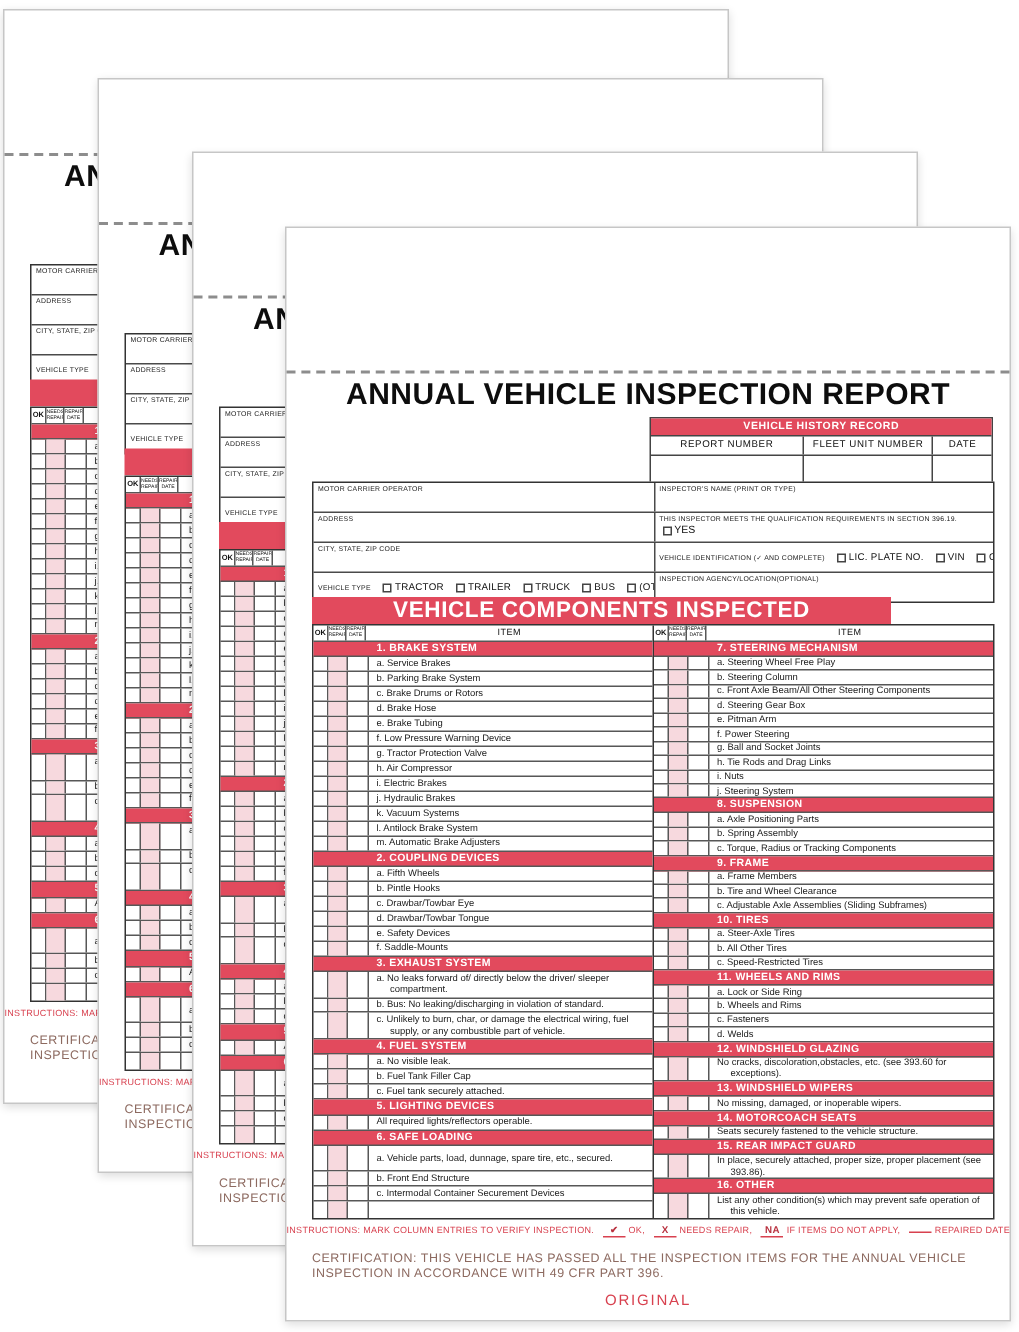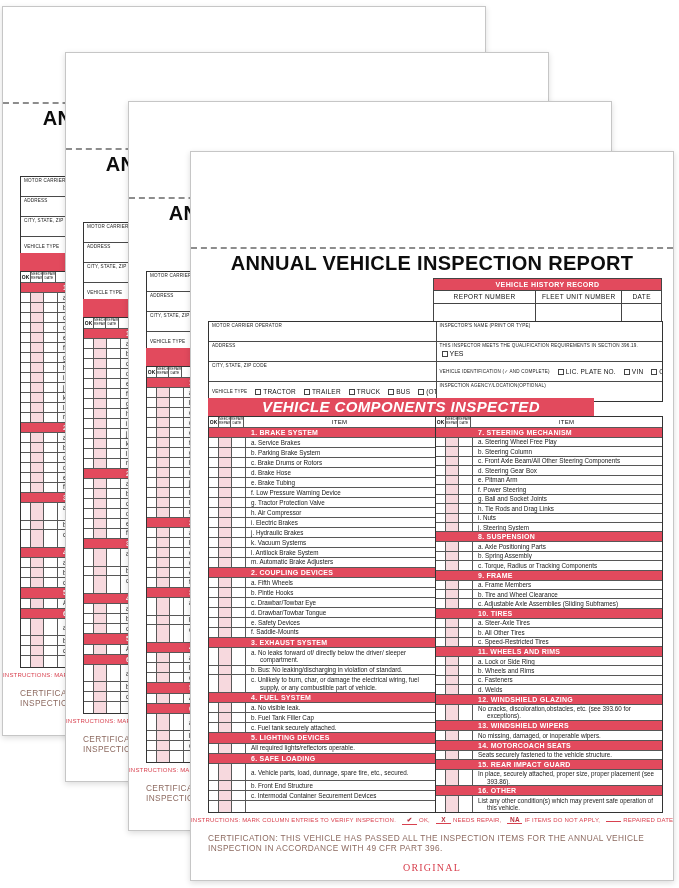--- a/index.html
+++ b/index.html
@@ -55,21 +55,21 @@
   .cbgroup{display:inline-flex;align-items:center;font-size:6.5px;letter-spacing:.2px;white-space:nowrap;}
   .cb{display:inline-block;width:6px;height:6px;border:1px solid #444;box-sizing:border-box;margin:0 2px 0 4px;background:#fff;flex:none;}
   .cbl{margin-right:4px;}
   .yesline{display:flex;align-items:center;font-size:7px;margin-top:2px;}
   .yesline .cb{margin-left:2px;}
 
   
   .comp-banner{
     position:absolute;left:17px;top:246px;width:386px;height:18px;box-sizing:border-box;
     background:var(--red);color:#fff;font-weight:bold;text-align:center;
-    font-size:15px;line-height:18px;letter-spacing:.4px;font-style:italic;
+    font-size:15px;line-height:18px;letter-spacing:.4px;
   }
   .inspect{
     position:absolute;left:17px;top:264px;width:455px;height:397px;display:flex;
     border:1px solid var(--dark);box-sizing:border-box;background:#fff;
   }
   .half{width:50%;display:flex;flex-direction:column;min-width:0;}
   .half.l{border-right:1px solid var(--dark);}
   .half > div{border-bottom:1px solid var(--line);}
   .half > div:last-child{border-bottom:none;}
   .ihead{flex:0 0 10px;display:flex;}
@@ -99,21 +99,21 @@
   .mark{
     display:inline-block;min-width:15px;border-bottom:1px solid var(--red2);
     text-align:center;font-weight:bold;color:#b8303e;margin:0 2px 0 6px;font-size:6.5px;
   }
   .cert{
     position:absolute;left:17px;top:681px;width:456px;
     font-size:8.3px;line-height:10px;letter-spacing:.35px;color:#8d6a60;
   }
   .copy{
     position:absolute;left:0;right:0;top:710px;text-align:center;
-    color:var(--red2);font-size:10px;letter-spacing:1.2px;font-family:Liberation Serif, serif;
+    color:var(--red2);font-size:10px;letter-spacing:1.2px;
   }
 </style>
 </head>
 <body>
 
 <div class="stack">
     <div class="sheet s1">
       <div class="perf"></div>
       <div class="title">ANNUAL VEHICLE INSPECTION REPORT</div>
       <div class="vhr">

